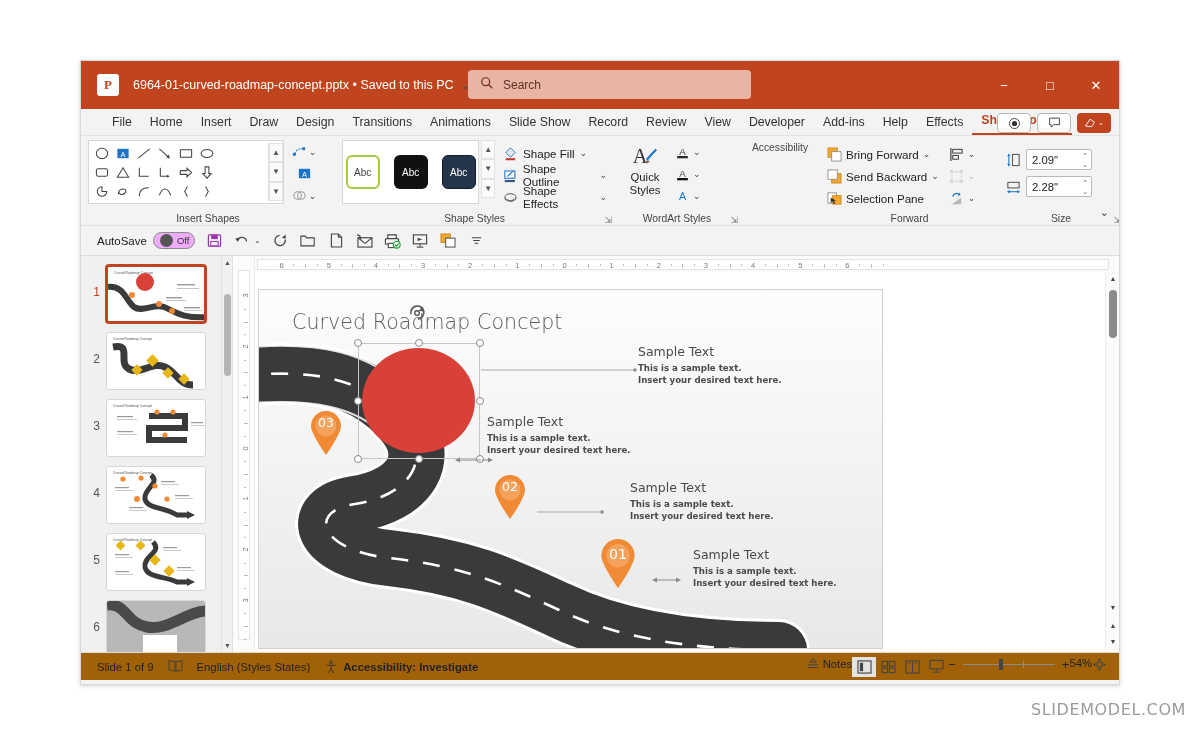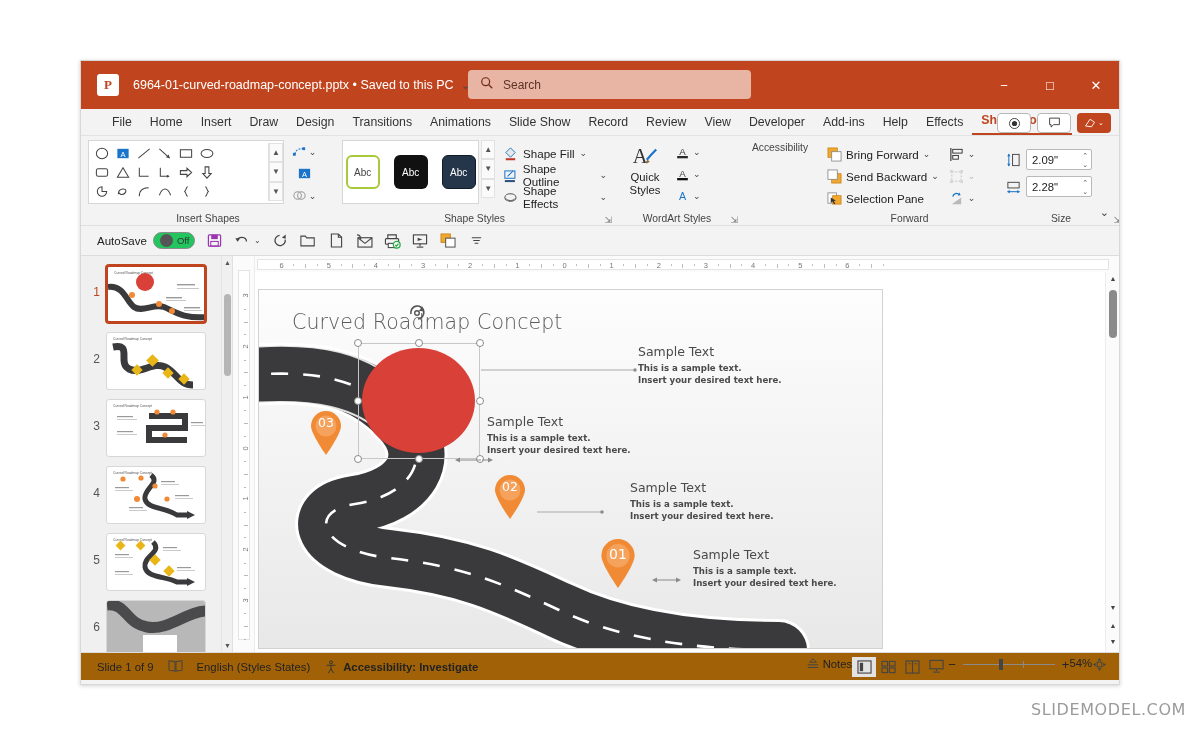--- a/index.html
+++ b/index.html
@@ -138,21 +138,21 @@
             font-size:7px; color:#555; line-height:9px; }
   .collapse { position:absolute; right:10px; bottom:6px; font-size:11px; color:#444; }
 
   
   .qat {
     height: 30px; background:#f3f3f3; display:flex; align-items:center;
     padding-left:16px; gap:11px; border-bottom:1px solid #dcdcdc;
   }
   .autosave { display:flex; align-items:center; gap:6px; font-size:11.5px; color:#222; }
   .toggle {
-    width:42px; height:17px; border-radius:9px; border:1px solid #8a8a8a; background:#22c55e;
+    width:42px; height:17px; border-radius:9px; border:1px solid #8a8a8a; background:#f0abfc;
     display:flex; align-items:center; position:relative; padding-left:2px;
   }
   .knob { width:13px; height:13px; border-radius:50%; background:#555; }
   .toggle span { font-size:9.5px; color:#333; margin-left:4px; }
   .qicon { width:17px; height:17px; display:flex; align-items:center; justify-content:center; }
 
   
   .work { display:flex; height: 396px; background:#fff; position:relative; }
 
   .thumbs {

